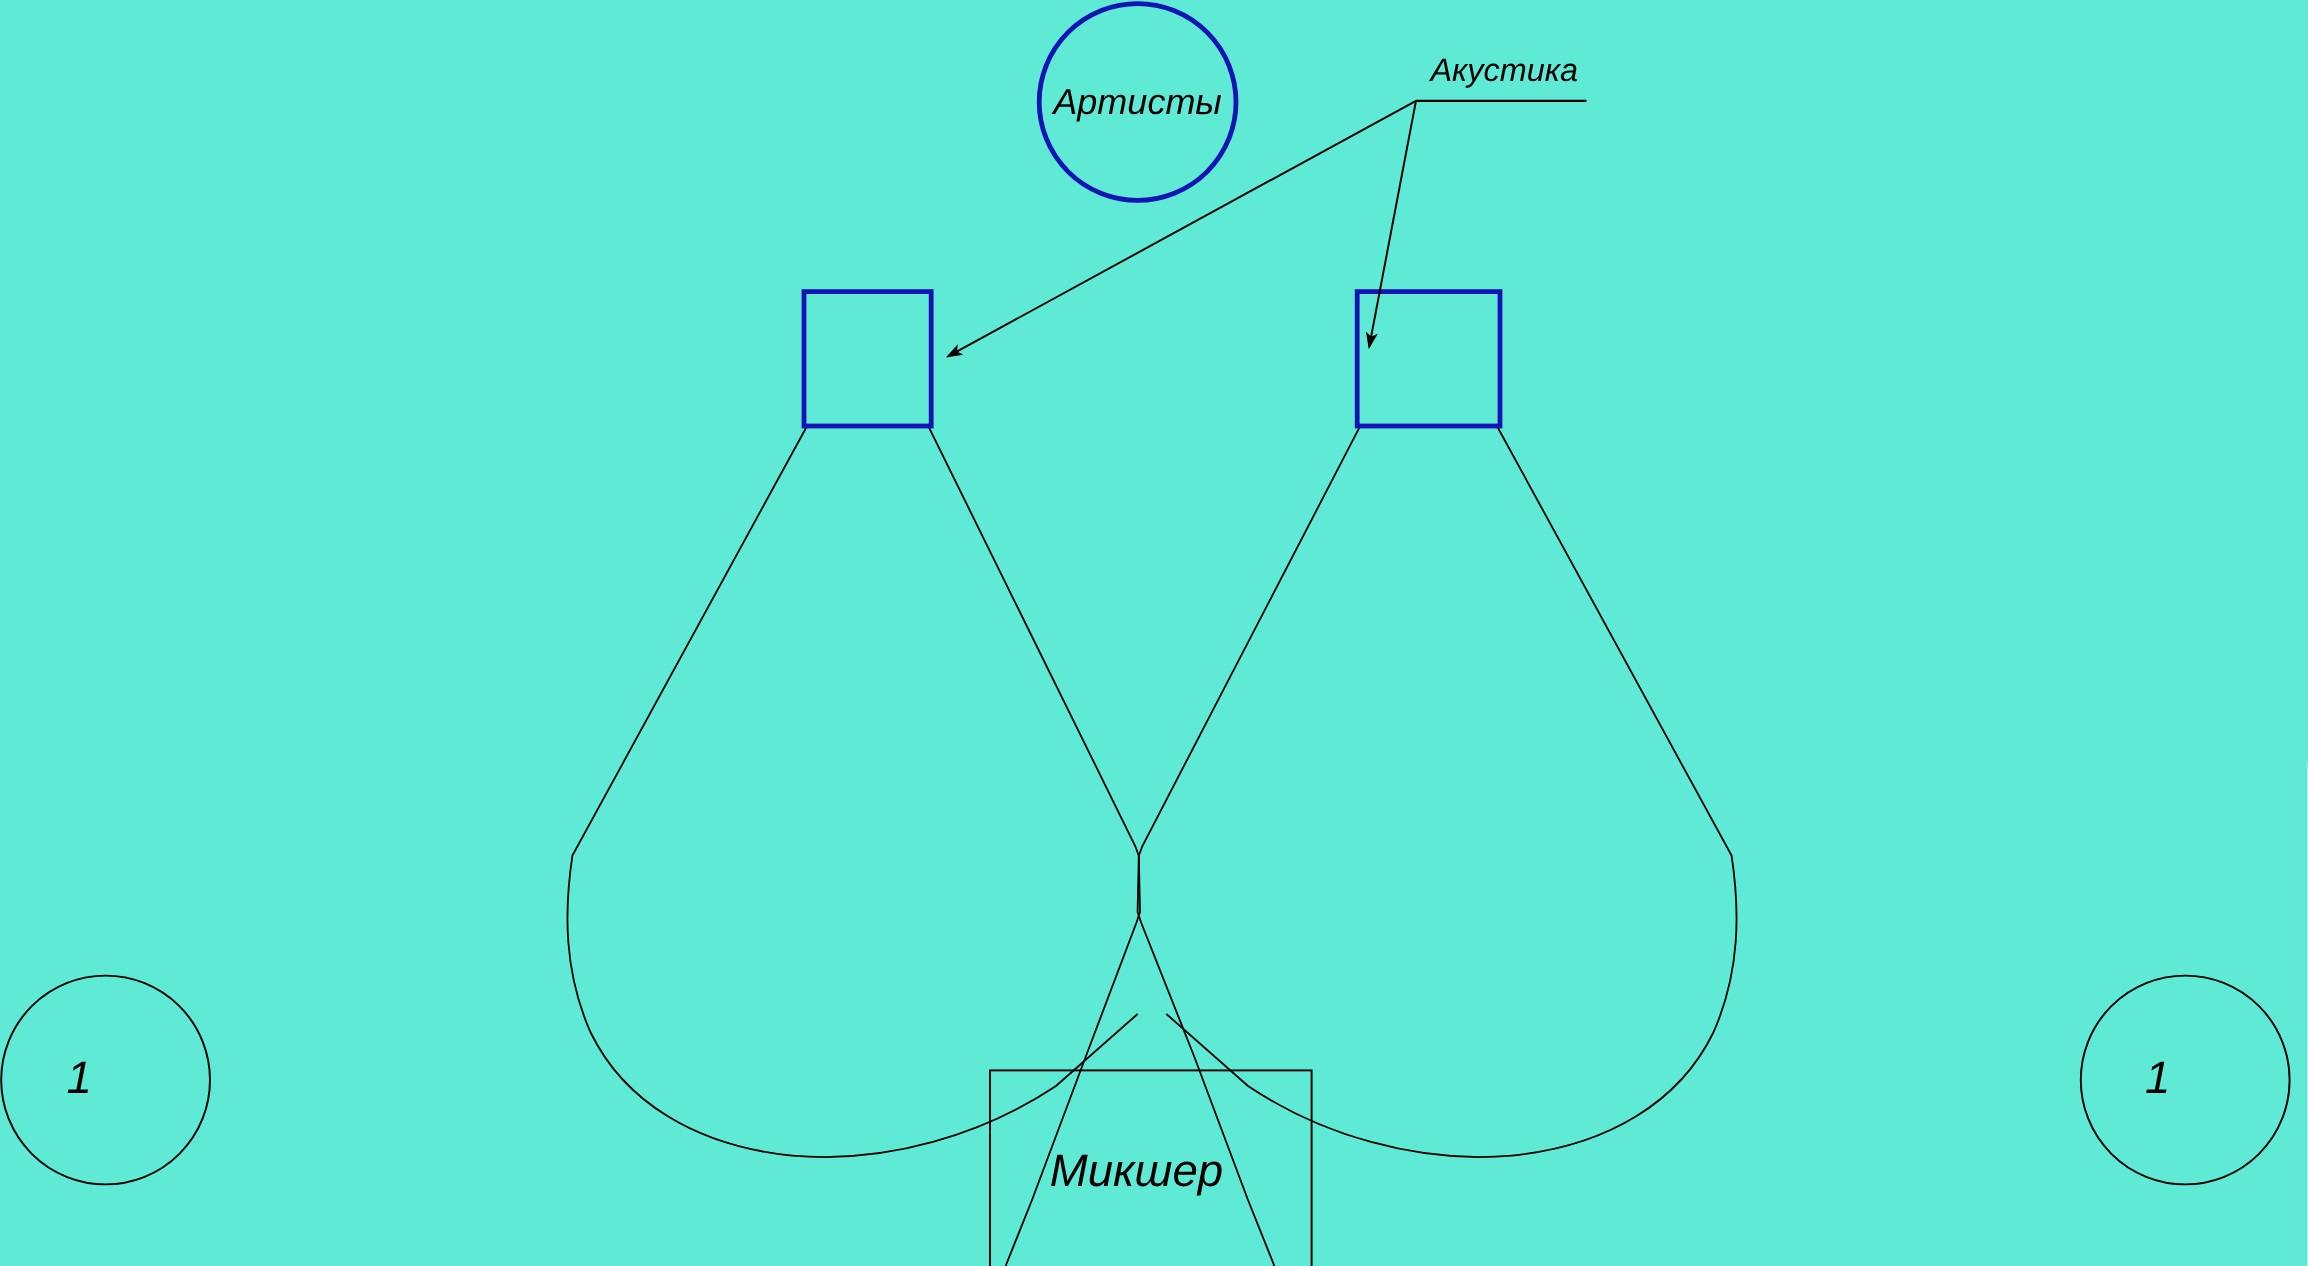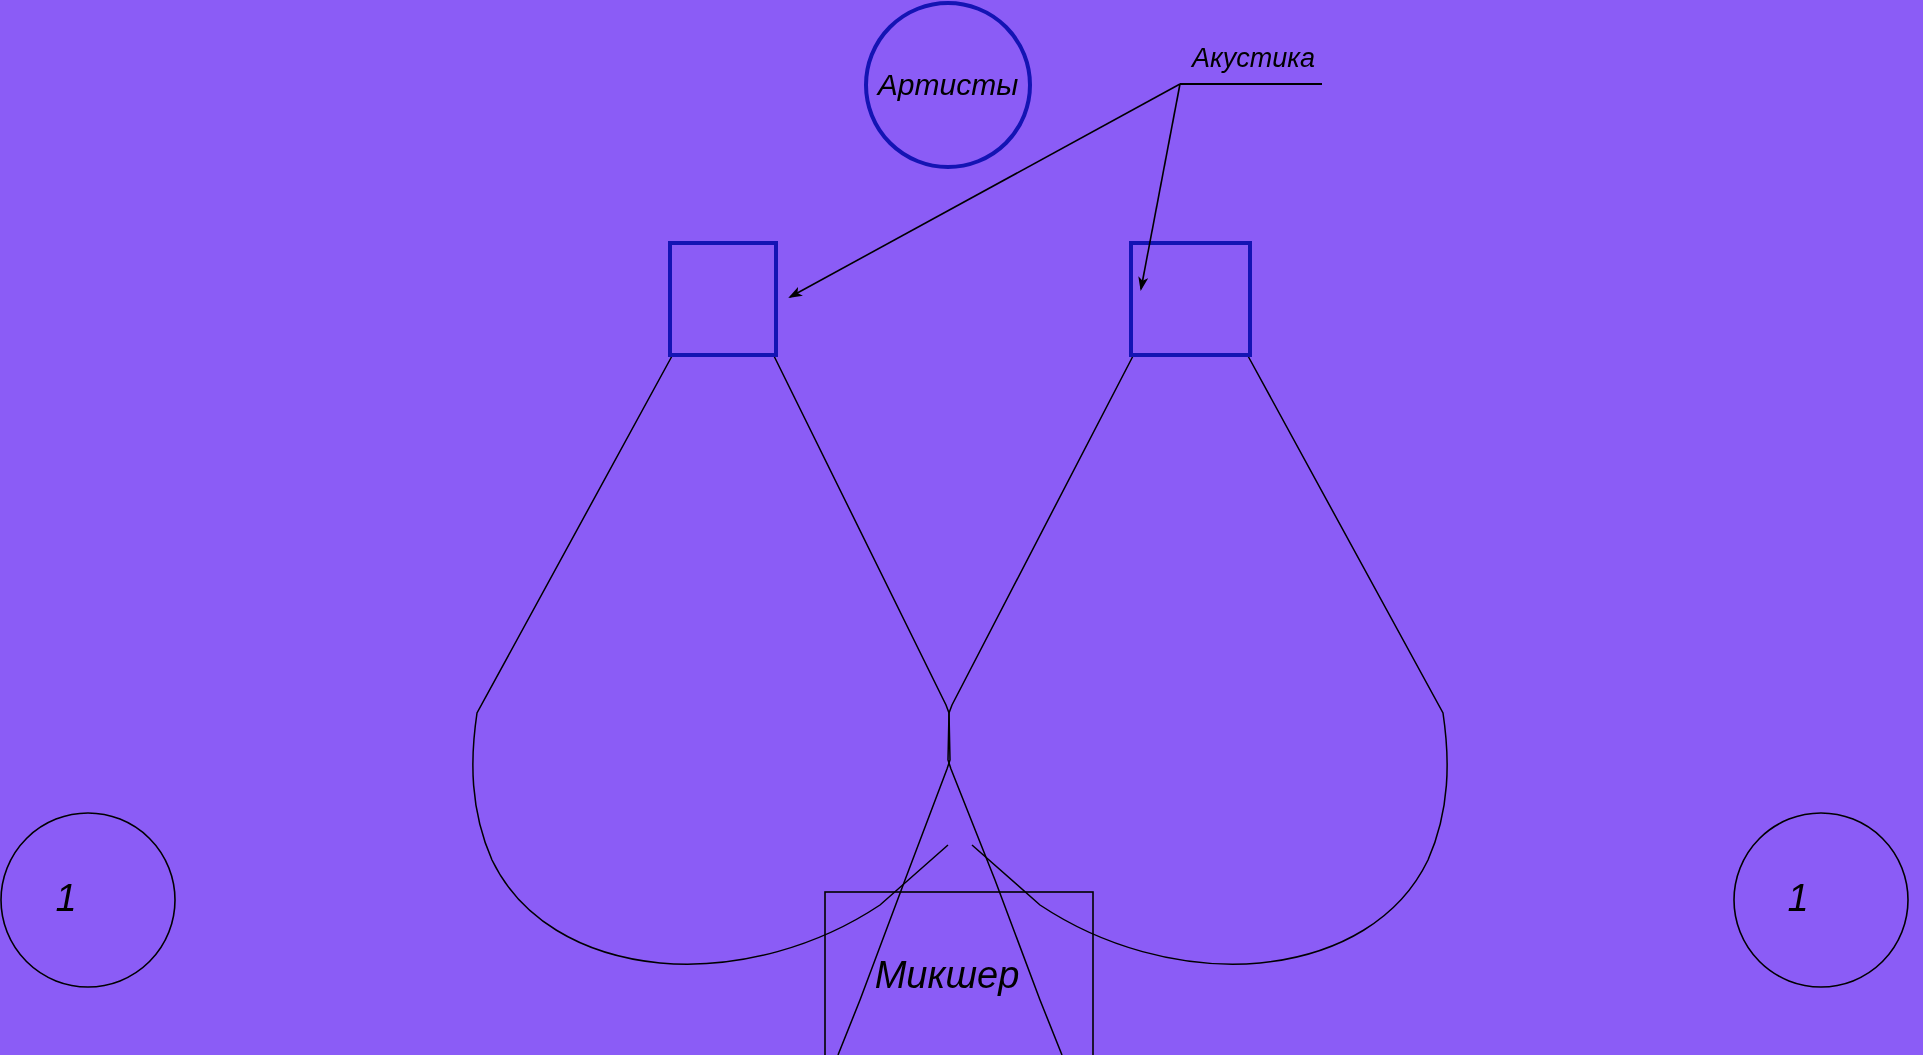--- a/index.html
+++ b/index.html
@@ -8,21 +8,21 @@
     padding: 0;
     background: #ffffff;
   }
   body {
     font-family: "Liberation Sans", sans-serif;
   }
   #diagram-root {
     position: relative;
     width: 1923px;
     height: 1055px;
-    background: #8b5cf6;
+    background: #5eead4;
     overflow: hidden;
   }
   #diagram-svg {
     position: absolute;
     left: 0;
     top: 0;
     width: 1923px;
     height: 1055px;
     display: block;
   }

